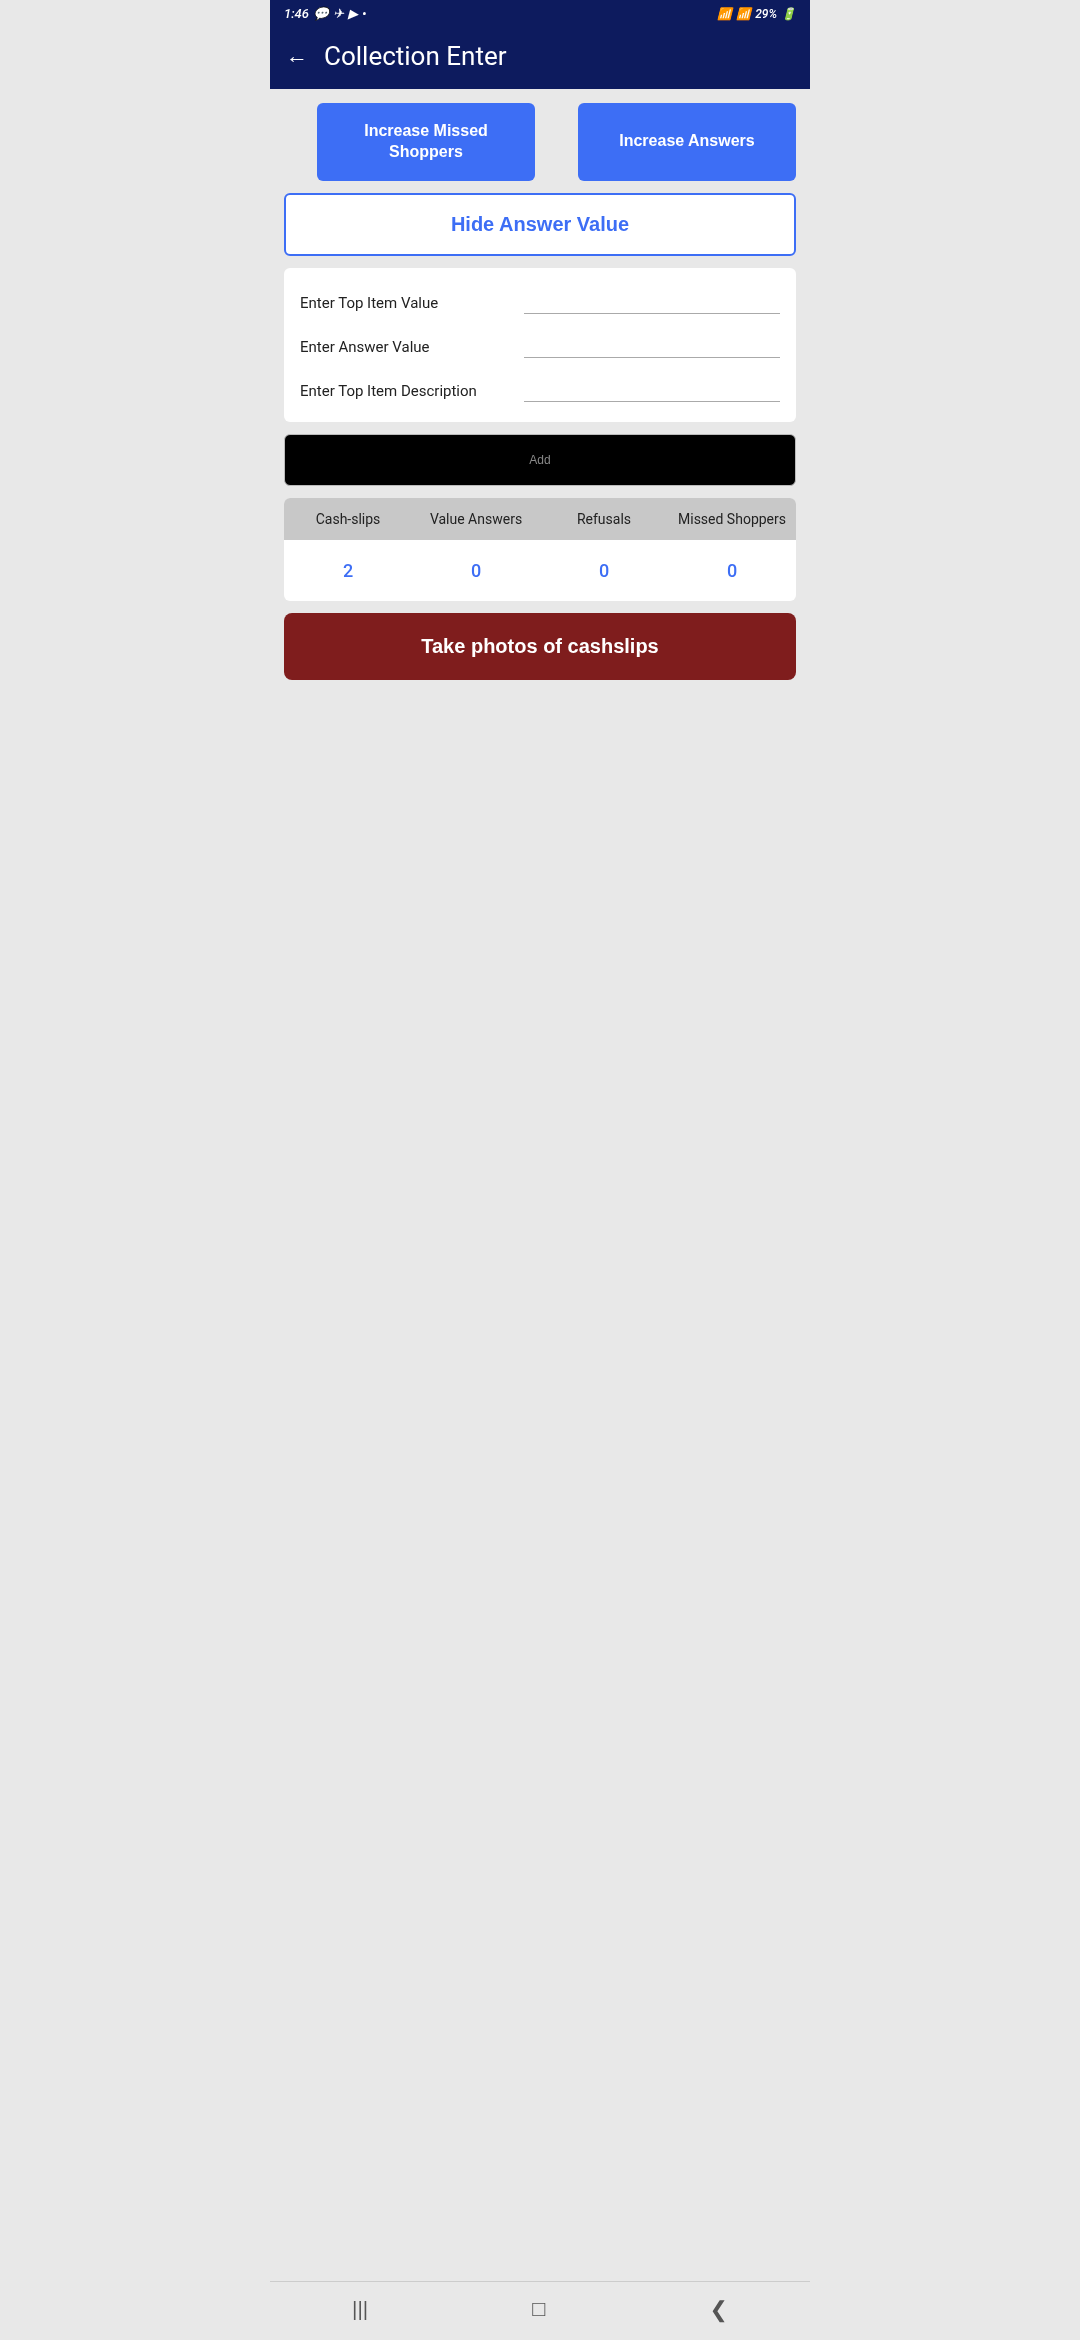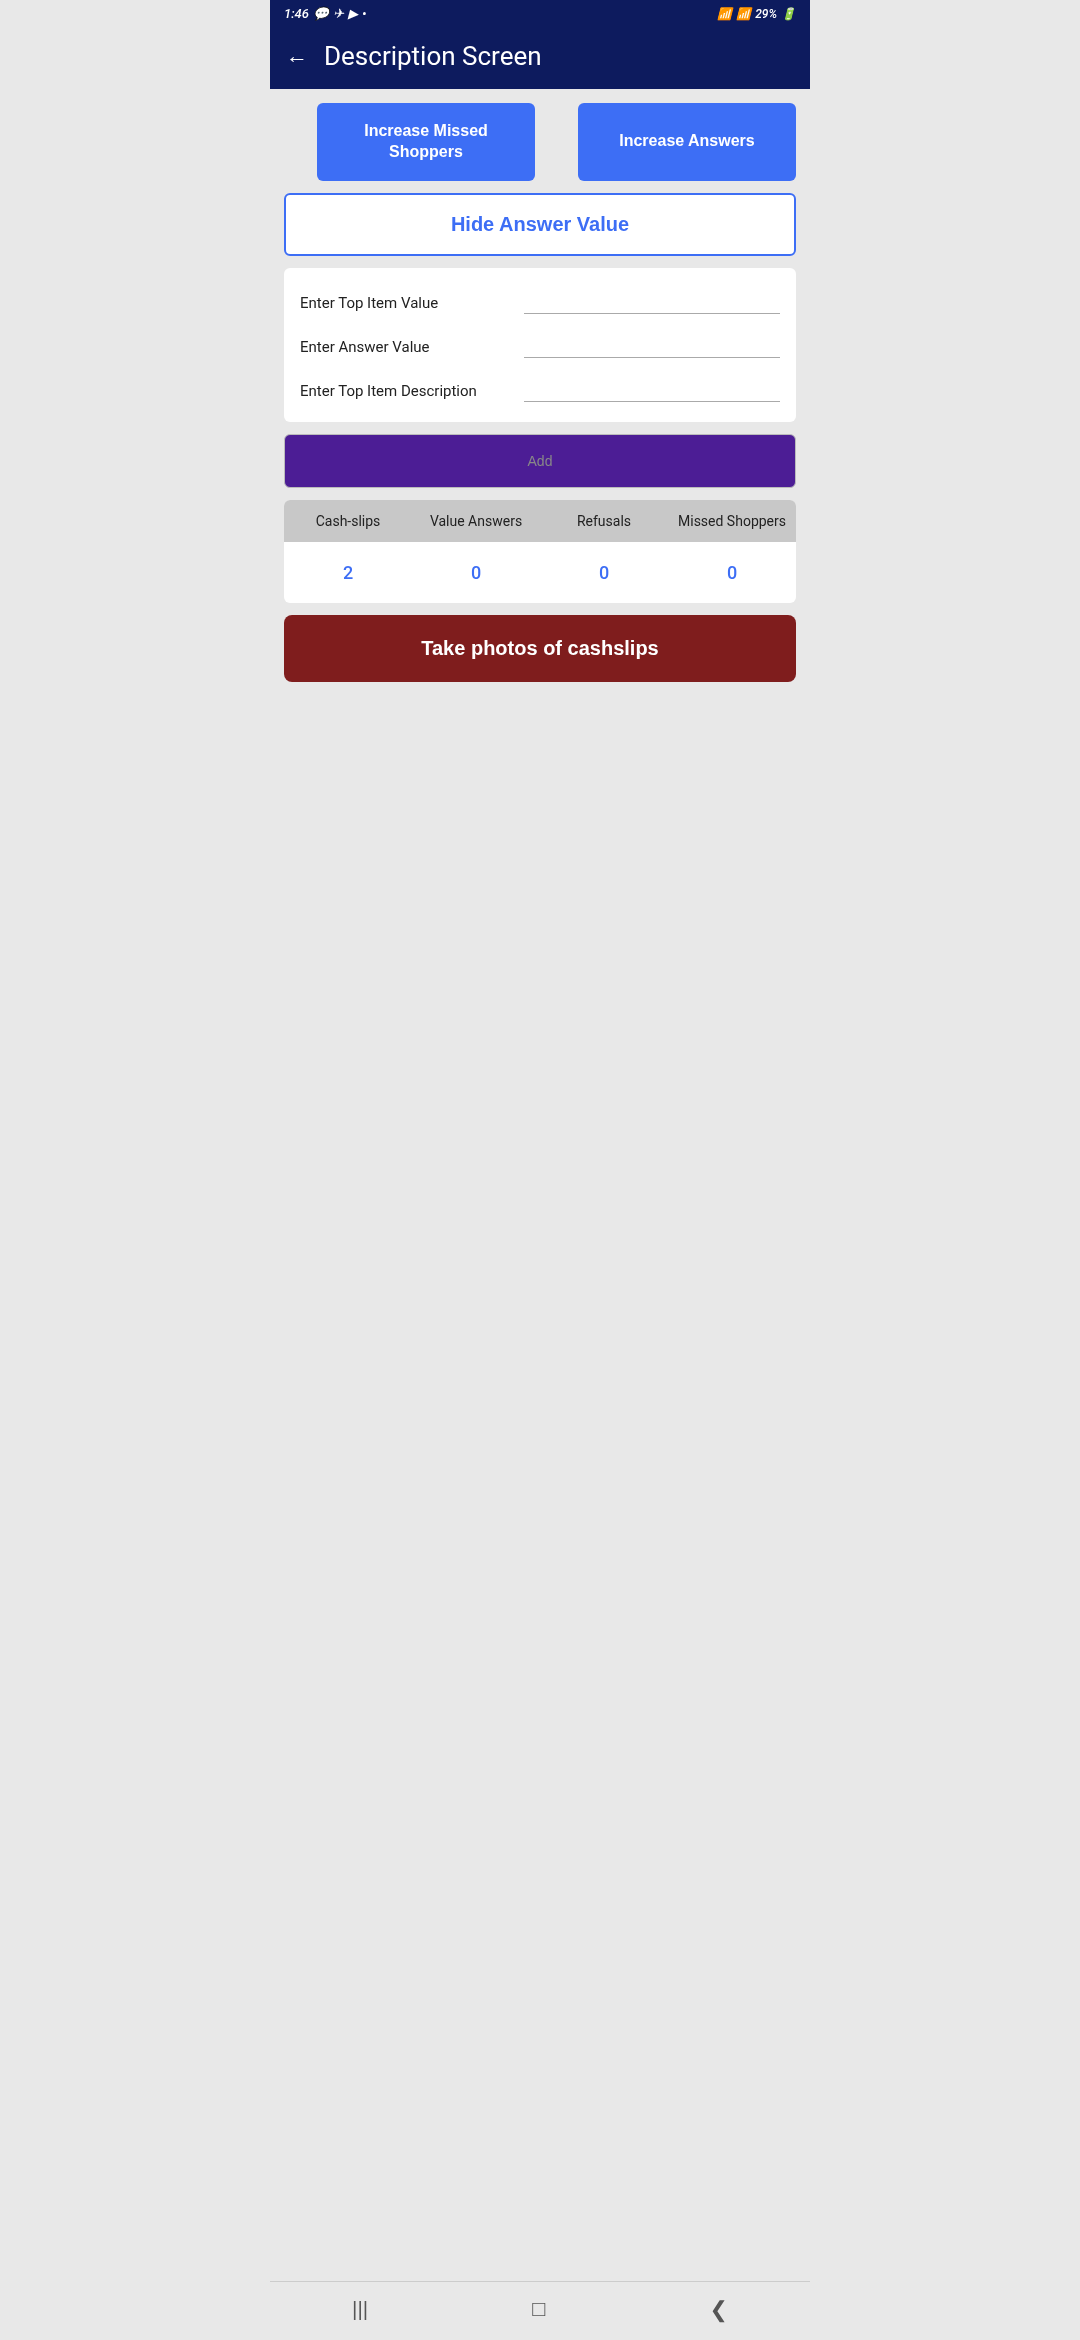--- a/index.html
+++ b/index.html
@@ -139,26 +139,26 @@
       border-bottom: 1.5px solid #aaa;
       outline: none;
       font-size: 15px;
       padding: 4px 0;
       background: transparent;
     }
 
     
     .btn-add {
       width: 100%;
-      background-color: #4c1d95;
+      background-color: #000000;
       color: #888;
       border: 1.5px solid #bbb;
       border-radius: 6px;
       padding: 18px 10px;
-      font-size: 14px;
+      font-size: 12px;
       font-weight: 400;
       cursor: pointer;
       text-align: center;
     }
 
     
     .table-card {
       background-color: white;
       border-radius: 6px;
       overflow: hidden;
@@ -246,21 +246,21 @@
   <div class="status-right">
     <span>📶</span>
     <span>📶</span>
     <span>29%</span>
     <span>🔋</span>
   </div>
 </div>
 
 <div class="header">
   <span class="back-arrow">←</span>
-  <span class="header-title">Description Screen</span>
+  <span class="header-title">Collection Enter</span>
 </div>
 
 <div class="content">
 
   <div class="action-buttons">
     <button class="btn-primary">Increase Missed Shoppers</button>
     <button class="btn-primary">Increase Answers</button>
   </div>
 
   <button class="btn-outline">Hide Answer Value</button>

